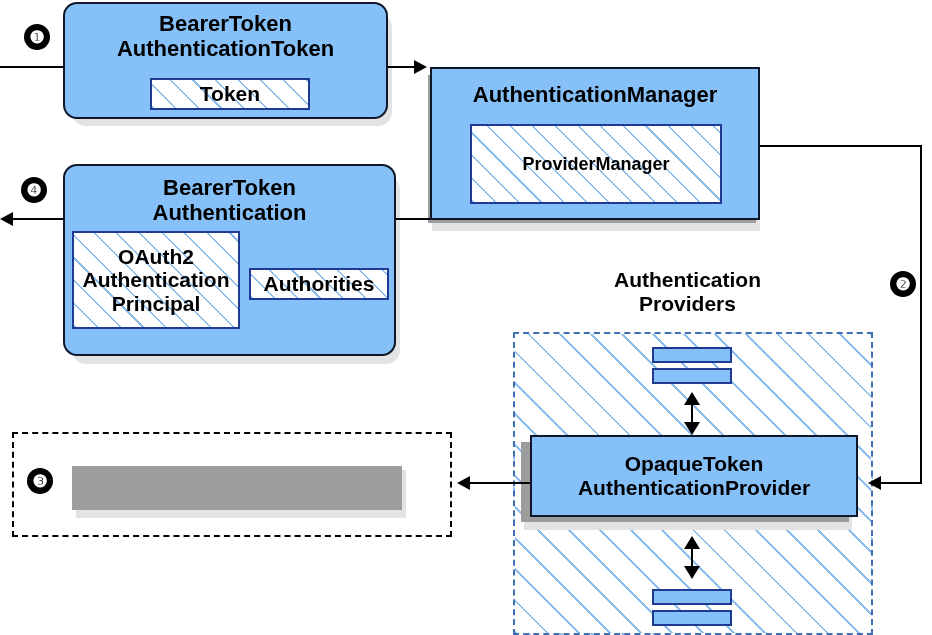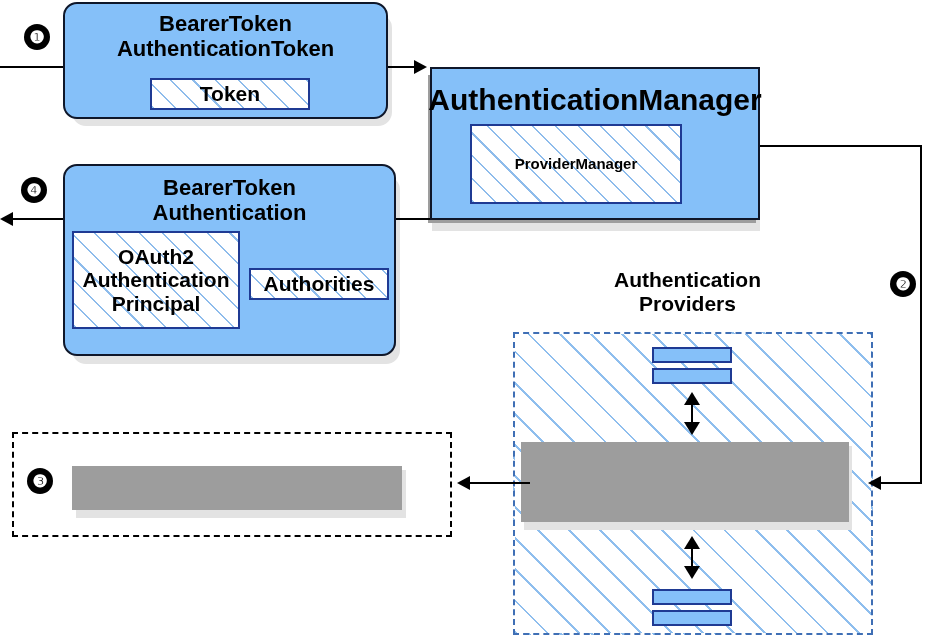--- a/index.html
+++ b/index.html
@@ -195,20 +195,24 @@
 
   <div class="mini-bar" style="left:652px; top:347px; width:80px; height:16px;"></div>
   <div class="mini-bar" style="left:652px; top:368px; width:80px; height:16px;"></div>
 
   <div class="vline" style="left:691px; top:396px; height:36px;"></div>
   <div class="arrow arrow-up" style="left:684px; top:392px;"></div>
   <div class="arrow arrow-down" style="left:684px; top:422px;"></div>
 
   <div class="shadow2" style="left:524px; top:446px; width:328px; height:84px;"></div>
   <div class="shadow1" style="left:521px; top:442px; width:328px; height:80px;"></div>
+  <div class="node" style="left:530px; top:435px; width:328px; height:82px; justify-content:center;">
+    <div class="title" style="font-size:21px;">OpaqueToken
+AuthenticationProvider</div>
+  </div>
 
   <div class="vline" style="left:691px; top:540px; height:36px;"></div>
   <div class="arrow arrow-up" style="left:684px; top:536px;"></div>
   <div class="arrow arrow-down" style="left:684px; top:566px;"></div>
 
   <div class="mini-bar" style="left:652px; top:589px; width:80px; height:16px;"></div>
   <div class="mini-bar" style="left:652px; top:610px; width:80px; height:16px;"></div>
 
   <div class="group-dashed-black" style="left:12px; top:432px; width:440px; height:105px;"></div>
 
@@ -219,23 +223,23 @@
   <div class="shadow1 sh-rounded" style="left:68px; top:10px; width:320px; height:108px;"></div>
   <div class="node rounded" style="left:63px; top:2px; width:325px; height:117px; padding-top:8px;">
     <div class="title" style="font-size:22px;">BearerToken
 AuthenticationToken</div>
   </div>
   <div class="hatch-box" style="left:150px; top:78px; width:160px; height:32px; font-size:21px;">Token</div>
 
   <div class="shadow2" style="left:432px; top:79px; width:328px; height:152px;"></div>
   <div class="shadow1" style="left:428px; top:75px; width:328px; height:148px;"></div>
   <div class="node" style="left:430px; top:67px; width:330px; height:153px; padding-top:14px;">
-    <div class="title" style="font-size:30px;">AuthenticationManager</div>
-  </div>
-  <div class="hatch-box" style="left:470px; top:124px; width:212px; height:80px; font-size:15px;">ProviderManager</div>
+    <div class="title" style="font-size:22px;">AuthenticationManager</div>
+  </div>
+  <div class="hatch-box" style="left:470px; top:124px; width:252px; height:80px; font-size:18px;">ProviderManager</div>
 
   <div class="shadow2 sh-rounded" style="left:72px; top:176px; width:328px; height:188px;"></div>
   <div class="shadow1 sh-rounded" style="left:68px; top:172px; width:328px; height:184px;"></div>
   <div class="node rounded" style="left:63px; top:164px; width:333px; height:192px; padding-top:10px;">
     <div class="title" style="font-size:22px;">BearerToken
 Authentication</div>
   </div>
   <div class="hatch-box" style="left:72px; top:231px; width:168px; height:98px; font-size:21px;">OAuth2
 Authentication
 Principal</div>

